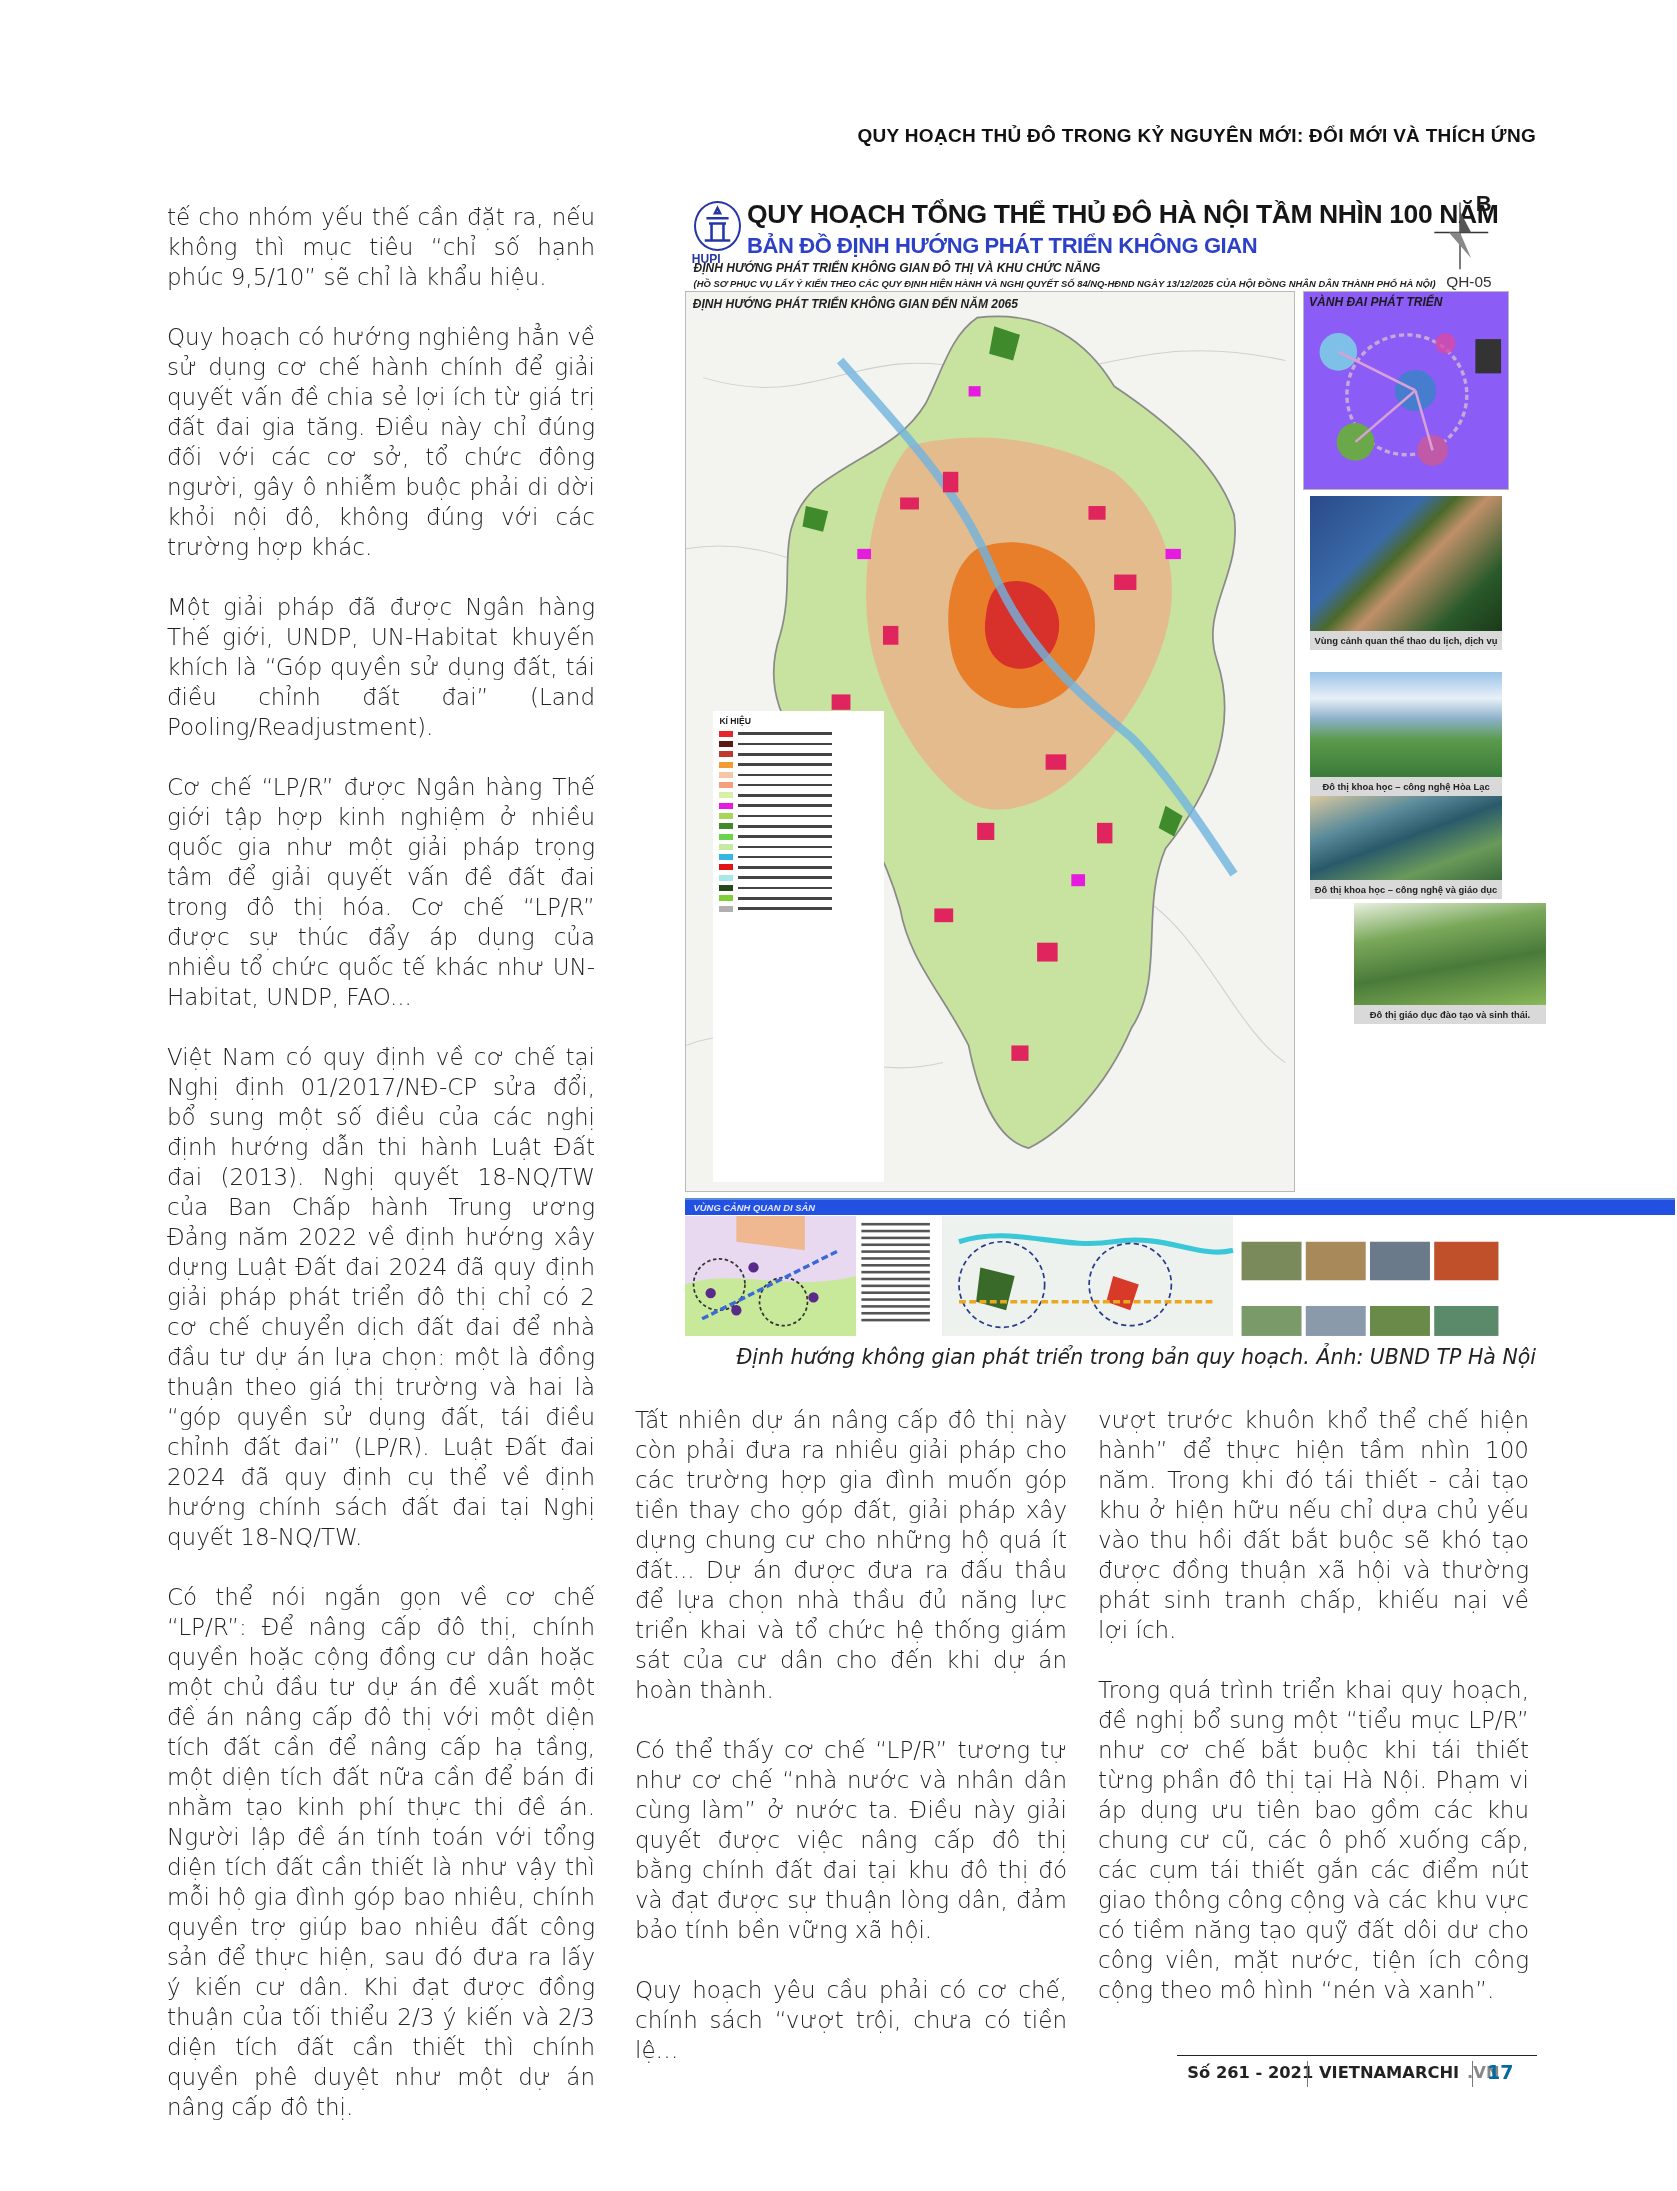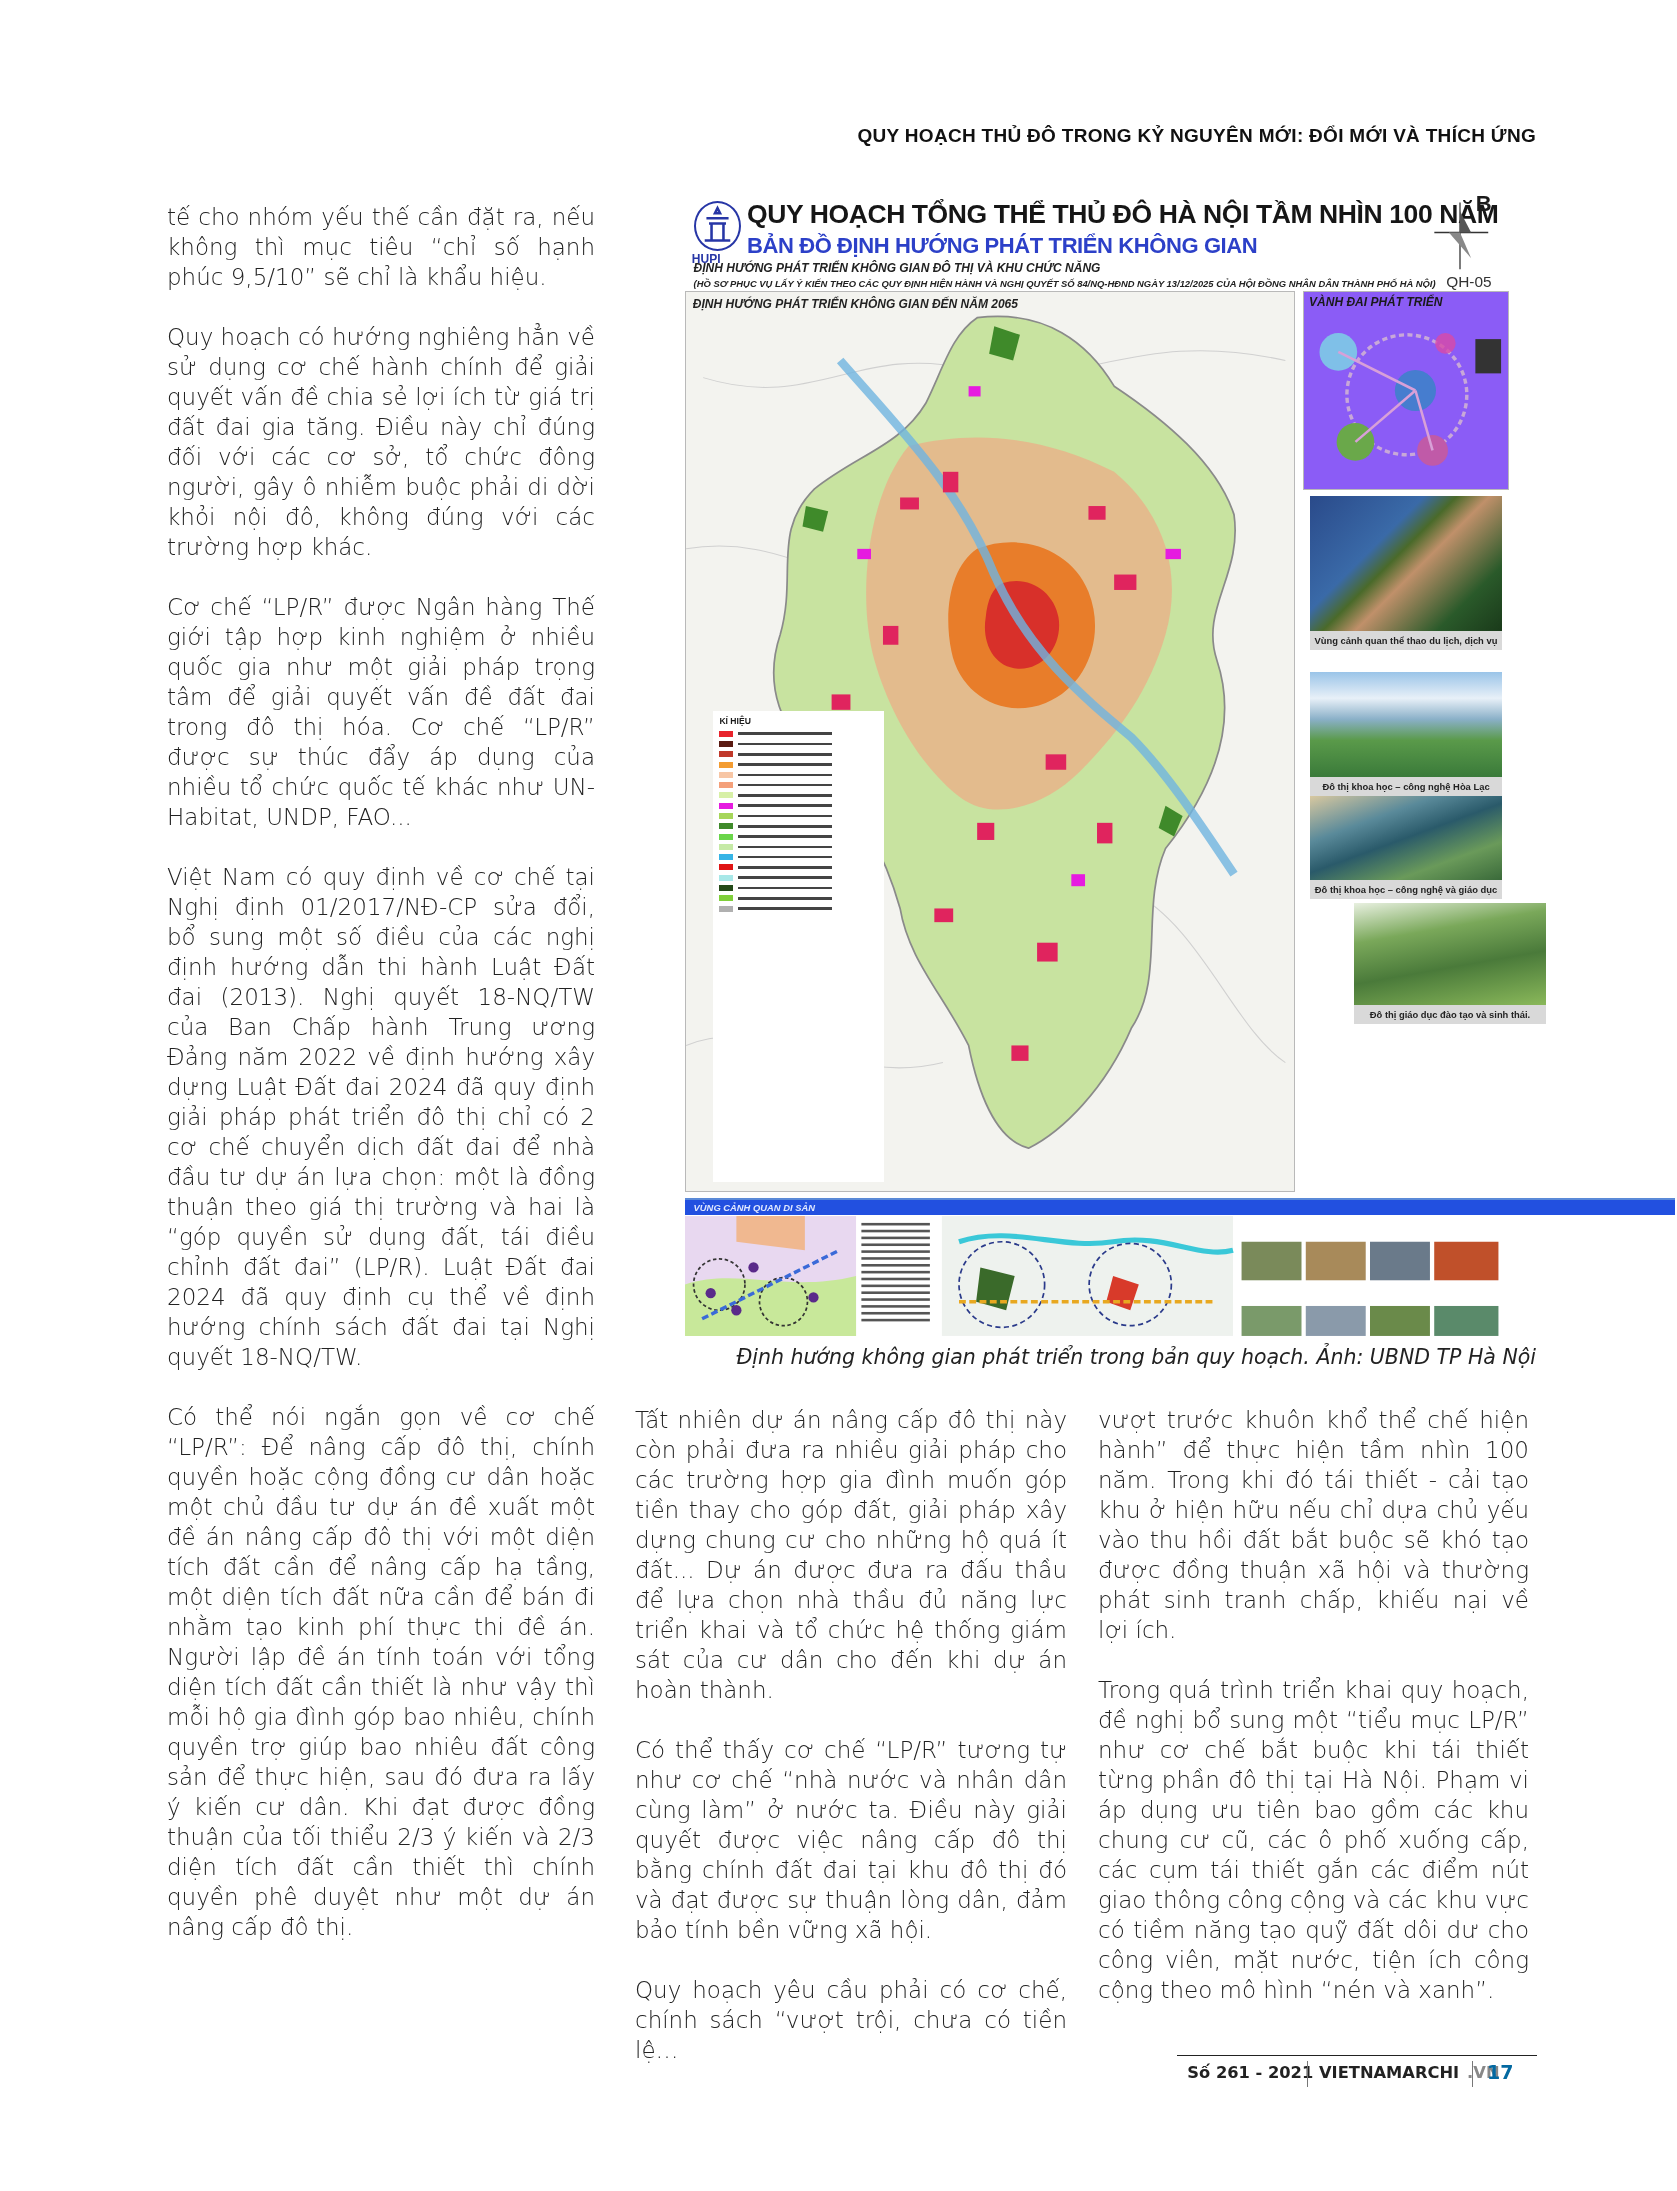--- a/index.html
+++ b/index.html
@@ -53,20 +53,21 @@
   .footer-page { position:absolute; left:310px; top:5.1px; font-family:"DejaVu Sans", sans-serif; font-weight:bold; font-size:19px; color:#0369a1; }
 </style>
 </head>
 <body>
 
 <div class="running-head">QUY HOẠCH THỦ ĐÔ TRONG KỶ NGUYÊN MỚI: ĐỔI MỚI VÀ THÍCH ỨNG</div>
 
 <div class="col" id="col-left">
   <p>tế cho nhóm yếu thế cần đặt ra, nếu không thì mục tiêu “chỉ số hạnh phúc 9,5/10” sẽ chỉ là khẩu hiệu.</p>
   <p>Quy hoạch có hướng nghiêng hẳn về sử dụng cơ chế hành chính để giải quyết vấn đề chia sẻ lợi ích từ giá trị đất đai gia tăng. Điều này chỉ đúng đối với các cơ sở, tổ chức đông người, gây ô nhiễm buộc phải di dời khỏi nội đô, không đúng với các trường hợp khác.</p>
+  <p>Một giải pháp đã được Ngân hàng Thế giới, UNDP, UN-Habitat khuyến khích là “Góp quyền sử dụng đất, tái điều chỉnh đất đai” (Land Pooling/Readjustment).</p>
   <p>Cơ chế “LP/R” được Ngân hàng Thế giới tập hợp kinh nghiệm ở nhiều quốc gia như một giải pháp trọng tâm để giải quyết vấn đề đất đai trong đô thị hóa. Cơ chế “LP/R” được sự thúc đẩy áp dụng của nhiều tổ chức quốc tế khác như UN-Habitat, UNDP, FAO...</p>
   <p>Việt Nam có quy định về cơ chế tại Nghị định 01/2017/NĐ-CP sửa đổi, bổ sung một số điều của các nghị định hướng dẫn thi hành Luật Đất đai (2013). Nghị quyết 18-NQ/TW của Ban Chấp hành Trung ương Đảng năm 2022 về định hướng xây dựng Luật Đất đai 2024 đã quy định giải pháp phát triển đô thị chỉ có 2 cơ chế chuyển dịch đất đai để nhà đầu tư dự án lựa chọn: một là đồng thuận theo giá thị trường và hai là “góp quyền sử dụng đất, tái điều chỉnh đất đai” (LP/R). Luật Đất đai 2024 đã quy định cụ thể về định hướng chính sách đất đai tại Nghị quyết 18-NQ/TW.</p>
   <p>Có thể nói ngắn gọn về cơ chế “LP/R”: Để nâng cấp đô thị, chính quyền hoặc cộng đồng cư dân hoặc một chủ đầu tư dự án đề xuất một đề án nâng cấp đô thị với một diện tích đất cần để nâng cấp hạ tầng, một diện tích đất nữa cần để bán đi nhằm tạo kinh phí thực thi đề án. Người lập đề án tính toán với tổng diện tích đất cần thiết là như vậy thì mỗi hộ gia đình góp bao nhiêu, chính quyền trợ giúp bao nhiêu đất công sản để thực hiện, sau đó đưa ra lấy ý kiến cư dân. Khi đạt được đồng thuận của tối thiểu 2/3 ý kiến và 2/3 diện tích đất cần thiết thì chính quyền phê duyệt như một dự án nâng cấp đô thị.</p>
 </div>
 
 <div class="figure">
   <div class="fig-header">
     <div class="logo">
       <svg width="43" height="46" viewBox="0 0 50 54">
           <path d="M12 18 L38 18 M15 24 L35 24 M18 24 L18 44 M32 24 L32 44 M10 44 L40 44 M22 12 L28 12 L25 6 Z" stroke="#2736a6" stroke-width="3" fill="none"></path>

